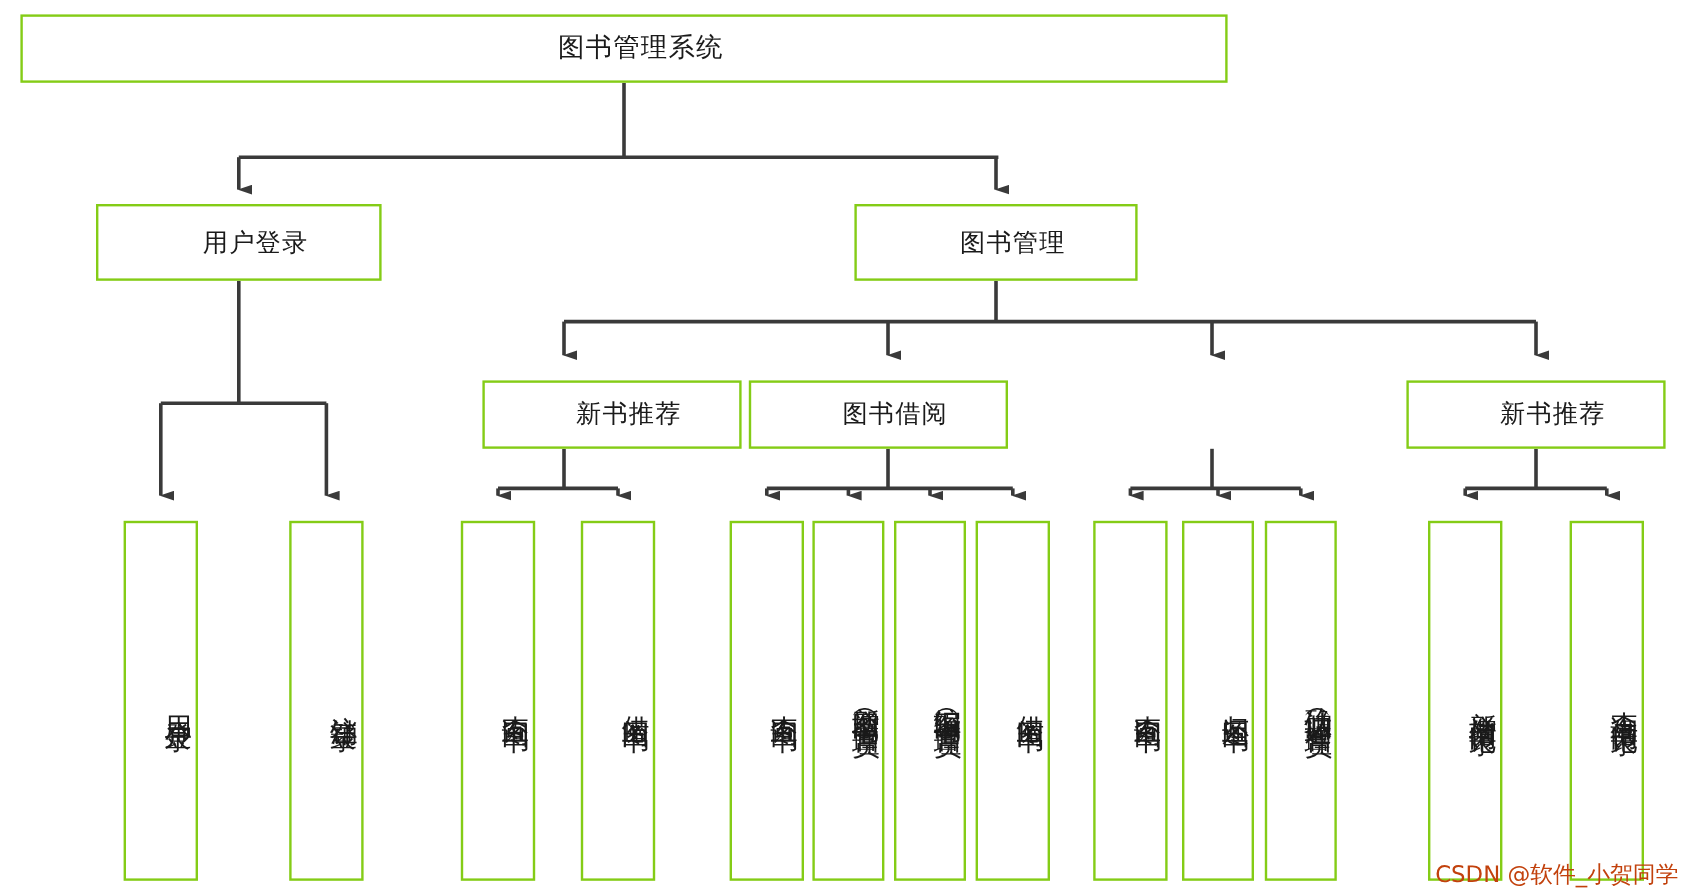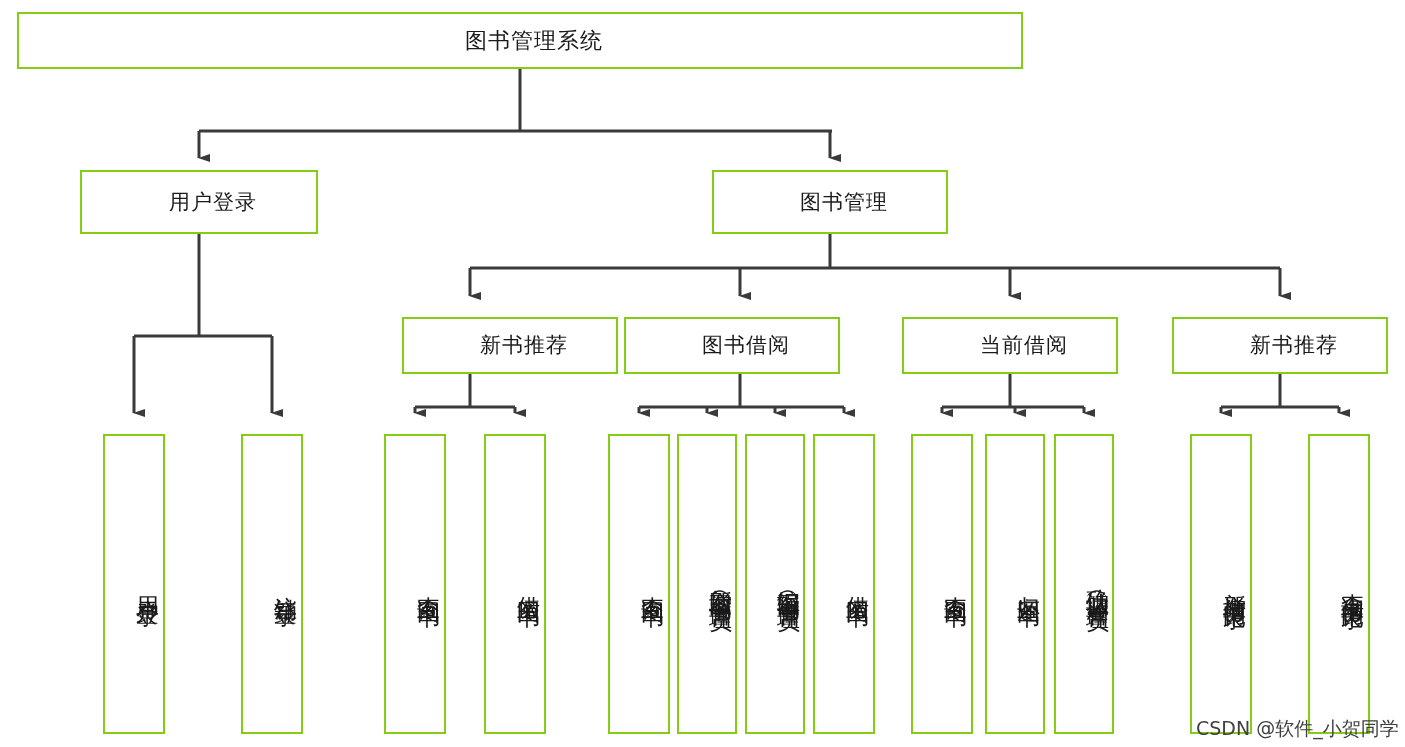--- a/index.html
+++ b/index.html
@@ -62,21 +62,21 @@
     writing-mode: vertical-rl;
     text-orientation: upright;
     font-size: 23px;
     letter-spacing: 3px;
     line-height: 1.05;
     max-height: 250px;
   }
   .watermark {
     position: absolute;
     font-size: 19px;
-    color: #404040;
+    color: #c2410c;
     white-space: nowrap;
     font-family: "DejaVu Sans", "Liberation Sans", sans-serif;
   }
 </style>
 </head>
 <body>
 
 <div id="canvas">
 
   <svg id="wires" viewBox="0 0 1405 747" xmlns="http://www.w3.org/2000/svg">
@@ -139,23 +139,20 @@
   <div class="node horiz" style="left:712px; top:170px; width:236px; height:64px;">
     <span class="lbl">图书管理</span>
   </div>
 
   <div class="node horiz" style="left:362px; top:317px; width:216px; height:57px;margin-left:40px;">
     <span class="lbl">新书推荐</span>
   </div>
   <div class="node horiz" style="left:624px; top:317px; width:216px; height:57px;">
     <span class="lbl">图书借阅</span>
   </div>
-  <div class="node horiz" style="left:902px; top:317px; width:216px; height:57px;">
-    <span class="lbl">当前借阅</span>
-  </div>
   <div class="node horiz" style="left:1172px; top:317px; width:216px; height:57px;">
     <span class="lbl">新书推荐</span>
   </div>
 
   <div class="node vert" style="left:103px; top:434px; width:62px; height:300px;">
     <span class="lbl">用户登录</span>
   </div>
   <div class="node vert" style="left:241px; top:434px; width:62px; height:300px;">
     <span class="lbl">注销登录</span>
   </div>

